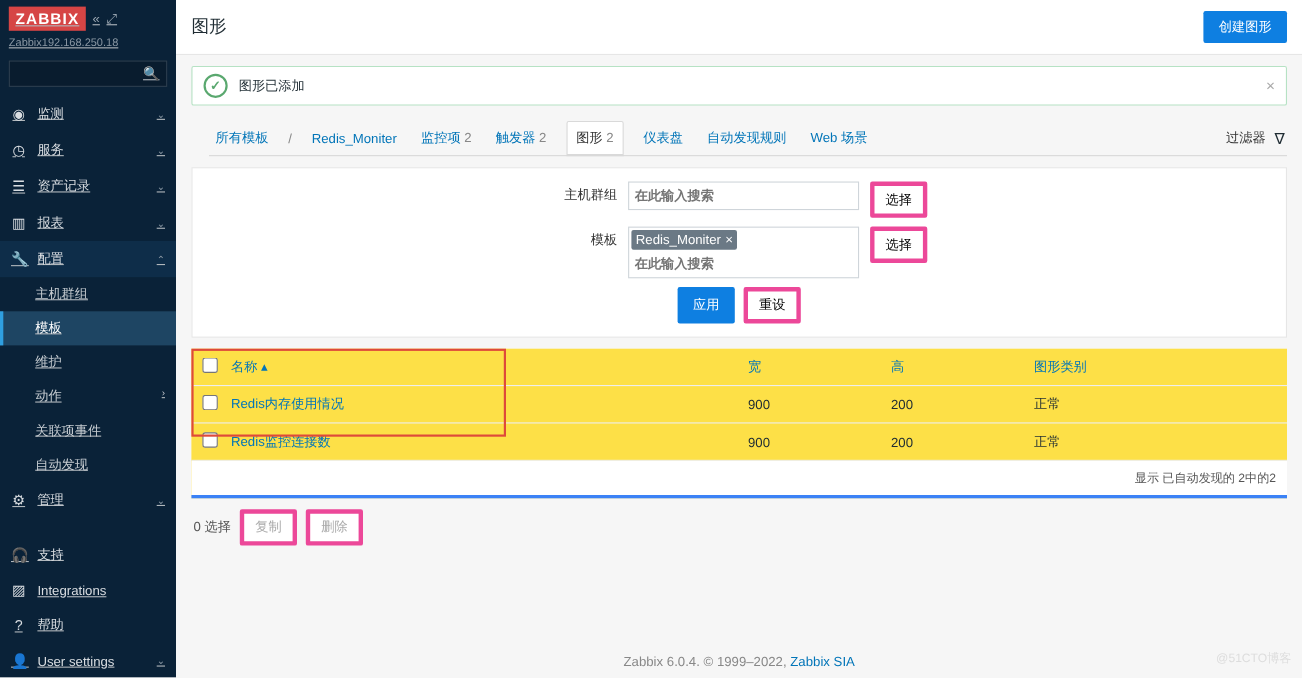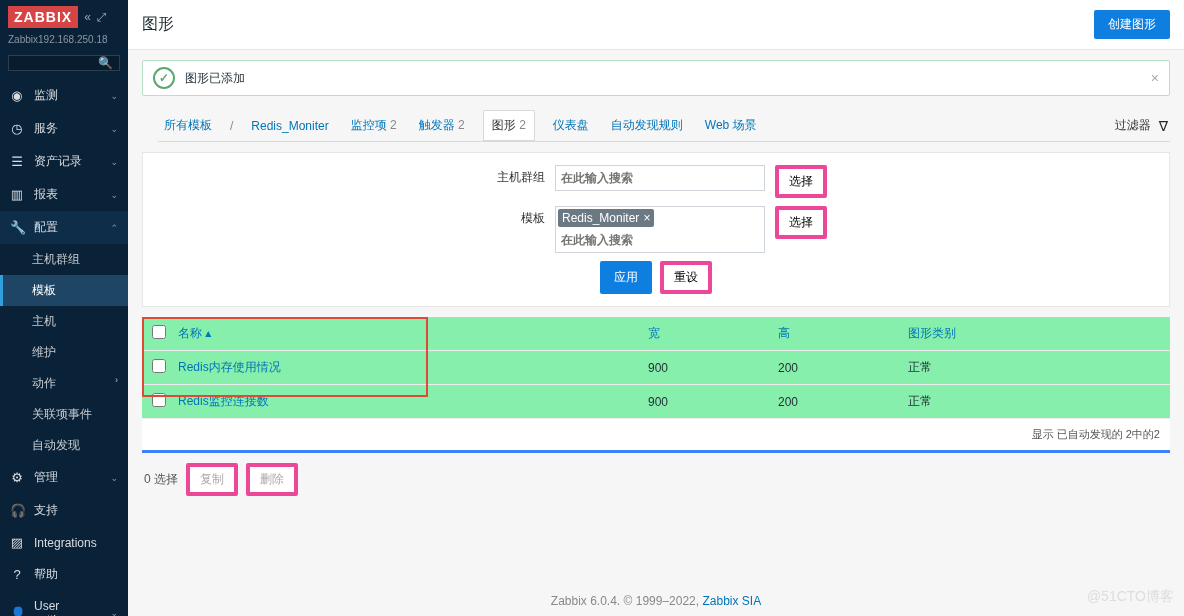--- a/index.html
+++ b/index.html
@@ -1,17 +1,17 @@
 <!DOCTYPE html>
 <html><head>
 <meta charset="utf-8">
 <style>
 * { margin: 0; padding: 0; box-sizing: border-box; font-family: Arial, "Microsoft YaHei", sans-serif; font-size: 12px; }
 body { background: #f6f6f6; display: flex; width: 1184px; height: 616px; overflow: hidden; color: #1f2c33; }
-.sidebar { width: 128px; background: #0a2238; color: #b1b7bc; display: flex; flex-direction: column; flex-shrink: 0; }
+.sidebar { width: 160px; background: #0a2238; color: #b1b7bc; display: flex; flex-direction: column; flex-shrink: 0; text-decoration: underline; }
 .logo-row { display: flex; align-items: center; padding: 6px 8px; gap: 6px; }
 .logo { background: #d64545; color: #fff; font-weight: bold; font-size: 14px; padding: 3px 6px; letter-spacing: 1px; }
 .logo-icons { color: #9aa6b1; display: flex; gap: 6px; font-size: 13px; }
 .server { color: #8a97a3; padding: 0 8px 6px; font-size: 10px; }
 .search-box { margin: 4px 8px 8px; background: #091c2e; border: 1px solid #2d3f4f; height: 24px; display: flex; align-items: center; justify-content: flex-end; padding-right: 6px; }
 .nav-item { display: flex; align-items: center; padding: 8px 10px; gap: 10px; cursor: pointer; color: #d9dde1; }
 .nav-item .chev { margin-left: auto; font-size: 9px; color: #8a97a3; }
 .nav-item.active { background: #0e2d49; }
 .nav-sub { padding: 7px 10px 7px 32px; cursor: pointer; color: #c6ccd1; }
 .nav-sub.selected { background: #1e4563; border-left: 3px solid #2f9fe0; padding-left: 29px; color: #fff; }
@@ -32,37 +32,37 @@
 .filter-r { margin-left: auto; display: flex; align-items: center; gap: 8px; }
 .filter-box { background: #fff; border: 1px solid #e6e6e6; padding: 12px; }
 .filter-row { display: flex; align-items: flex-start; justify-content: center; gap: 10px; margin-bottom: 8px; }
 .filter-row label { padding-top: 4px; color: #333; width: 60px; text-align: right; }
 .filter-input { width: 210px; min-height: 24px; border: 1px solid #cfd5da; padding: 2px; display: flex; flex-wrap: wrap; align-items: center; gap: 3px; }
 .filter-input input { border: none; outline: none; padding: 3px; flex: 1; font-size: 12px; font-weight: bold; }
 .tag { background: #6b7985; color: #fff; padding: 2px 4px; border-radius: 2px; font-size: 11px; display: flex; align-items: center; gap: 4px; }
 .tag .x { cursor: pointer; }
 .btn-sec { background: #fff; border: 4px solid #ec4899; padding: 4px 10px; cursor: pointer; border-radius: 2px; }
 .btn-row { display: flex; justify-content: center; gap: 8px; margin-top: 4px; }
-.table { background: #86efac; margin-top: 10px; }
+.table { background: #fde047; margin-top: 10px; }
 .table-head, .table-row { display: flex; align-items: center; padding: 8px 10px; border-bottom: 1px solid #eee; }
 .table-head a { color: #0275b8; cursor: pointer; }
 .col-cb { width: 26px; }
 .col-name { flex: 0 0 470px; }
 .col-w { flex: 0 0 130px; }
 .col-h { flex: 0 0 130px; }
 .col-type { flex: 1; }
 .table-row a { color: #0275b8; text-decoration: none; cursor: pointer; }
 .highlight { border: 2px solid #de4a3a; position: absolute; pointer-events: none; }
 .table-wrap { position: relative; }
 .footer-row { display: flex; justify-content: flex-end; padding: 8px 10px; color: #555; background: #fff; border-bottom: 3px solid #3b82f6; font-size: 11px; }
 .sel-row { display: flex; align-items: center; gap: 8px; padding: 10px 2px; color: #555; }
 .sel-row .btn-sec { color: #aaa; }
 .page-footer { text-align: center; color: #888; font-size: 11px; padding: 8px; margin-top: auto; }
 .page-footer a { color: #0275b8; text-decoration: none; }
-.watermark { position: absolute; right: 10px; bottom: 10px; color: #ddd; font-size: 14px; }
+.watermark { position: absolute; right: 10px; bottom: 10px; color: #ddd; font-size: 11px; }
 input[type=checkbox] { width: 14px; height: 14px; }
 </style>
 </head>
 <body>
 
 <div class="sidebar">
   <div class="logo-row">
     <span class="logo">ZABBIX</span>
     <div class="logo-icons">
       <span>«</span>
@@ -95,21 +95,20 @@
       <span class="chev">⌄</span>
     </div>
   <div class="nav-item active">
       <span class="ic">🔧</span>
       <span>配置</span>
       <span class="chev">⌃</span>
     </div>
 
   <div class="nav-sub">主机群组</div>
   <div class="nav-sub selected">模板</div>
-  <div class="nav-sub">主机</div>
   <div class="nav-sub">维护</div>
   <div class="nav-sub" style="display:flex;justify-content:space-between;">
       <span>动作</span>
       <span style="font-size:9px;">›</span>
     </div>
   <div class="nav-sub">关联项事件</div>
   <div class="nav-sub">自动发现</div>
 
   <div class="nav-item">
       <span class="ic">⚙</span>

